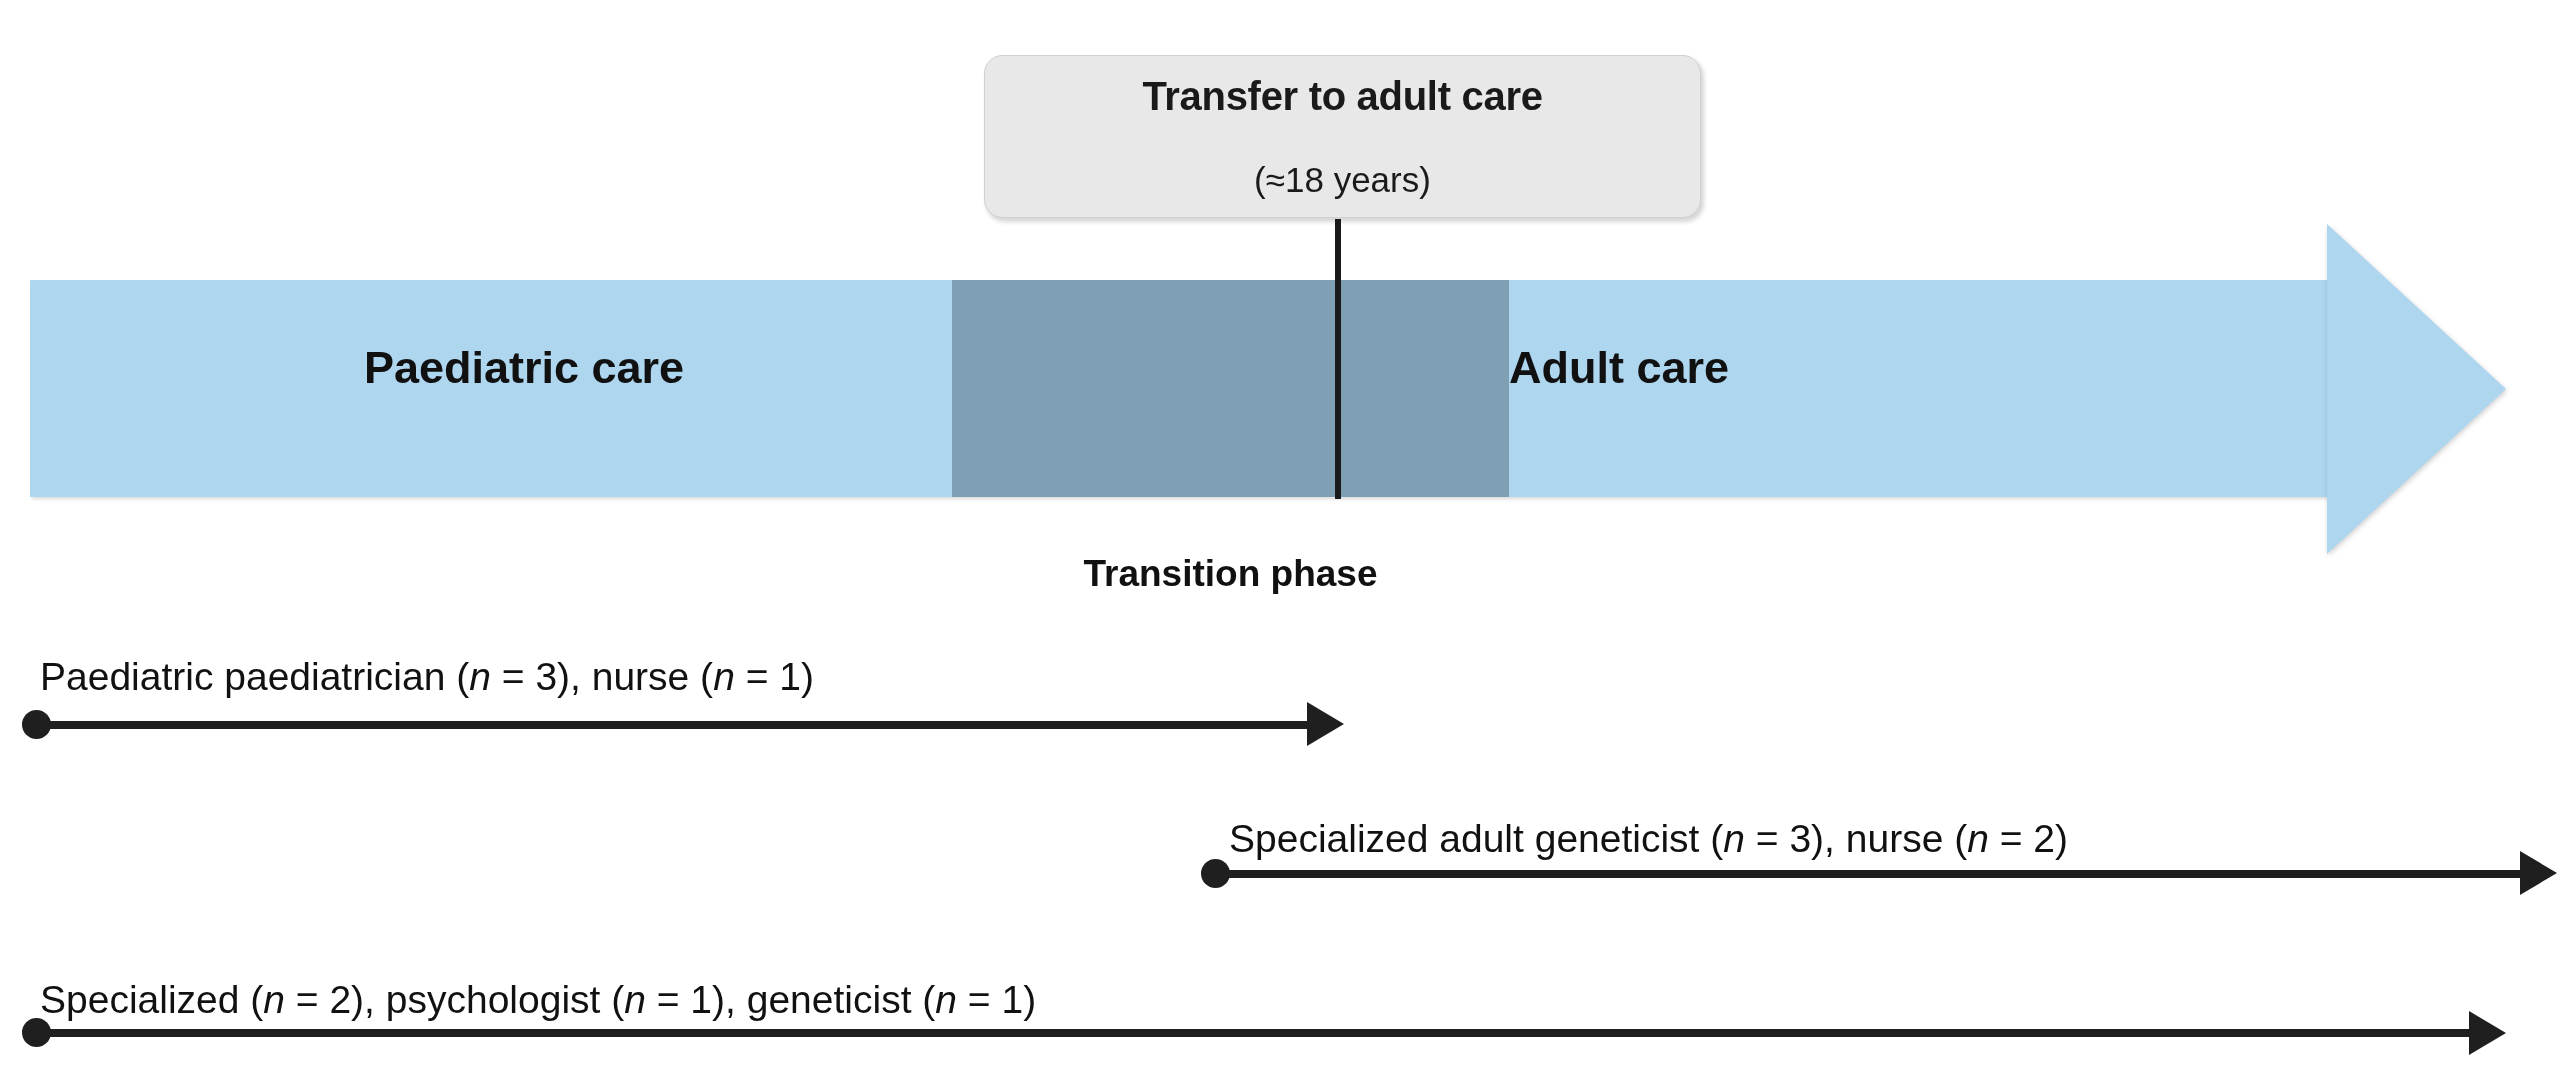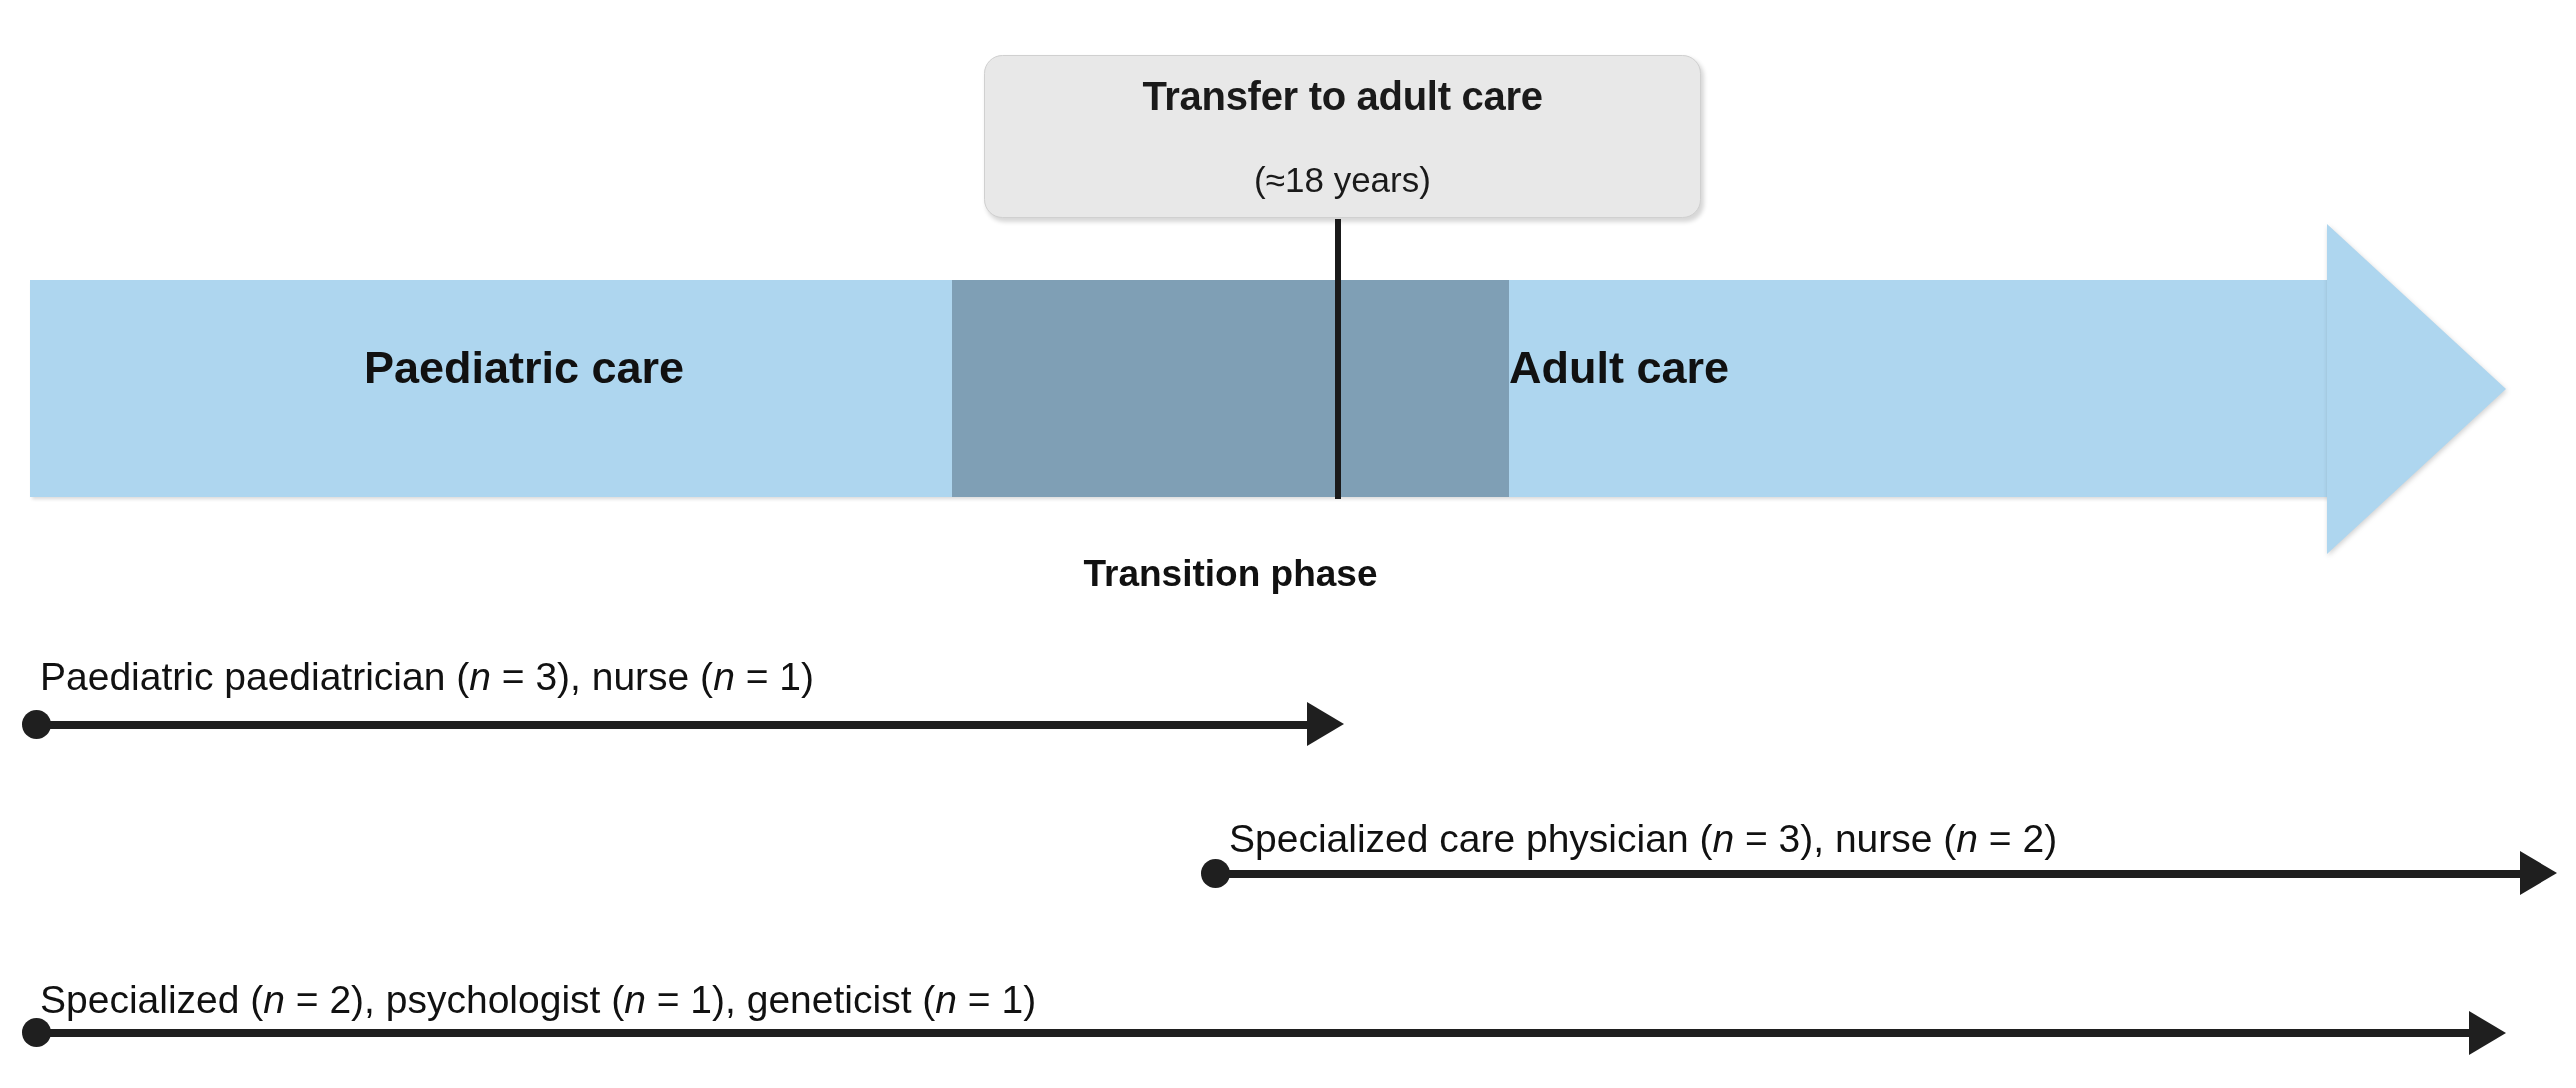--- a/index.html
+++ b/index.html
@@ -180,21 +180,21 @@
   <div class="transition-label">Transition phase</div>
 
   <div class="prow">
     <div class="prow-text" id="ptext0" style="left:40px; top:657px;"><span>Paediatric paediatrician (</span><span class="italn">n</span><span> = 3), nurse (</span><span class="italn">n</span><span> = 1)</span></div>
     <div class="prow-dot" style="left:22px; top:710px;"></div>
     <div class="prow-line" style="left:34px; top:721px; width:1273px;"></div>
     <div class="prow-head" style="left:1307px; top:702px;"></div>
   </div>
 
   <div class="prow">
-    <div class="prow-text" id="ptext1" style="left:1229px; top:819px;"><span>Specialized care physician (</span><span class="italn">n</span><span> = 3), nurse (</span><span class="italn">n</span><span> = 2)</span></div>
+    <div class="prow-text" id="ptext1" style="left:1229px; top:819px;"><span>Specialized adult geneticist (</span><span class="italn">n</span><span> = 3), nurse (</span><span class="italn">n</span><span> = 2)</span></div>
     <div class="prow-dot" style="left:1201px; top:859px;"></div>
     <div class="prow-line" style="left:1213px; top:870px; width:1307px;"></div>
     <div class="prow-head" style="left:2520px; top:851px;"></div>
   </div>
 
   <div class="prow">
     <div class="prow-text" id="ptext2" style="left:40px; top:980px;"><span>Specialized (</span><span class="italn">n</span><span> = 2), psychologist (</span><span class="italn">n</span><span> = 1), geneticist (</span><span class="italn">n</span><span> = 1)</span></div>
     <div class="prow-dot" style="left:22px; top:1018px;"></div>
     <div class="prow-line" style="left:34px; top:1029px; width:2435px;"></div>
     <div class="prow-head" style="left:2469px; top:1011px;"></div>

